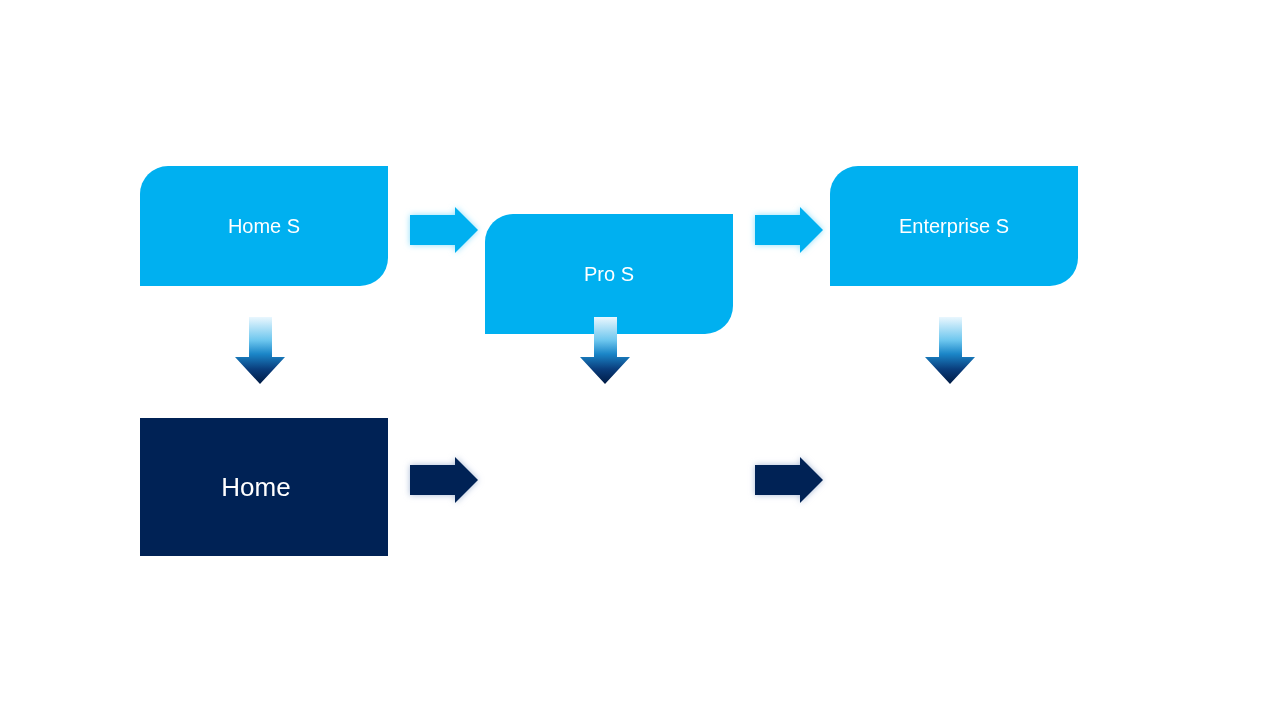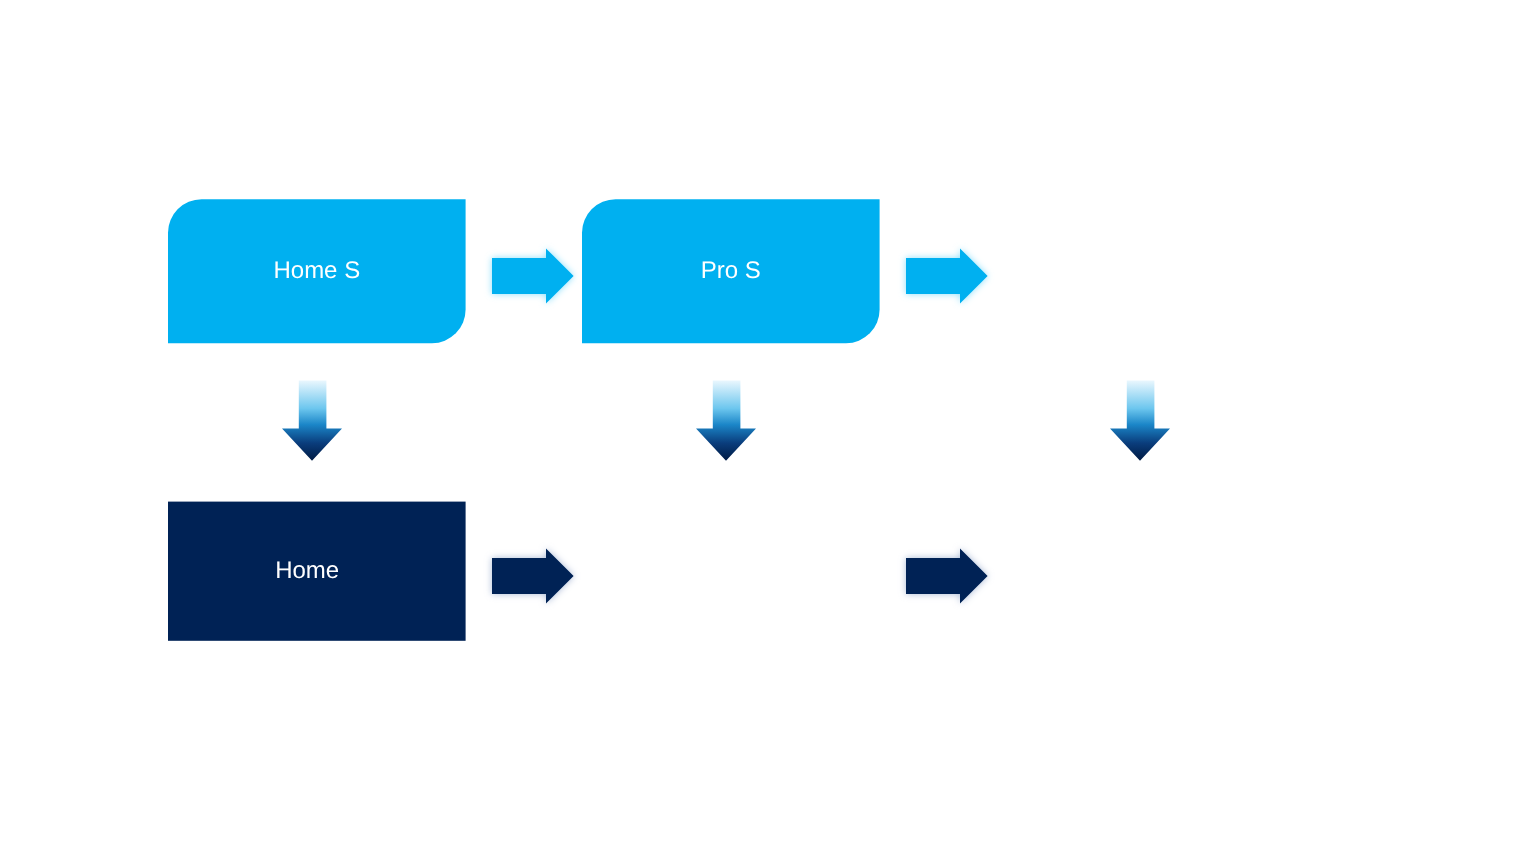--- a/index.html
+++ b/index.html
@@ -20,25 +20,25 @@
     color: #ffffff;
   }
   .node.top {
     top: 166px;
     height: 120px;
     border-radius: 28px 0 28px 0;
     font-size: 20px;
   }
   .node.bottom {
     top: 418px;
-    height: 116px;
-    font-size: 20px;
+    height: 138px;
+    font-size: 26px;
   }
   .col1 { left: 140px; }
-  .col2 { left: 485px; }
+  .col2 { left: 485px; margin-top: 48px; }
   .col3 { left: 830px; }
   .node.bottom .label { transform: translateX(-8px); }
   .label { white-space: nowrap; }
 
   .harrow {
     position: absolute;
     width: 68px;
     height: 46px;
   }
   .harrow.toprow { top: 207px; }
@@ -78,20 +78,23 @@
       </filter>
     </defs>
   </svg>
 
   <div class="node top col1" style="background: rgb(0, 176, 240);">
     <span class="label">Home S</span>
   </div>
   <div class="node top col2" style="background: rgb(0, 176, 240);">
     <span class="label">Pro S</span>
   </div>
+  <div class="node top col3" style="background: rgb(0, 176, 240);">
+    <span class="label">Enterprise S</span>
+  </div>
 
   <div class="node bottom col1" style="background: rgb(0, 34, 85);">
     <span class="label">Home</span>
   </div>
 
   <div class="harrow toprow gap1">
     <svg class="arrow-svg" viewBox="0 0 68 46">
       <polygon points="0,8 45,8 45,0 68,23 45,46 45,38 0,38" filter="url(#softGlow)" fill="#8ADFFB"></polygon>
       <polygon points="0,8 45,8 45,0 68,23 45,46 45,38 0,38" fill="#00B0F0"></polygon>
     </svg>

